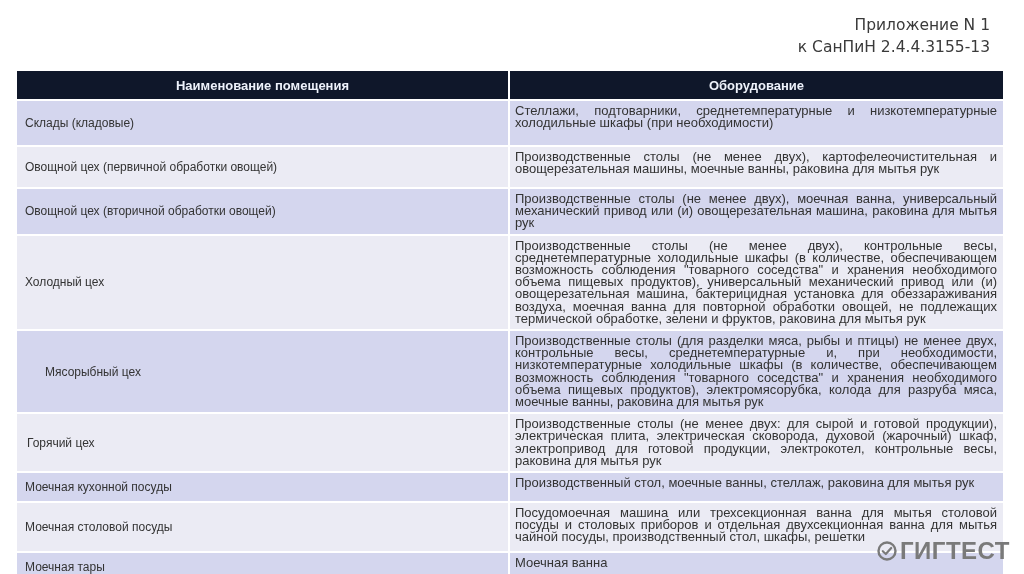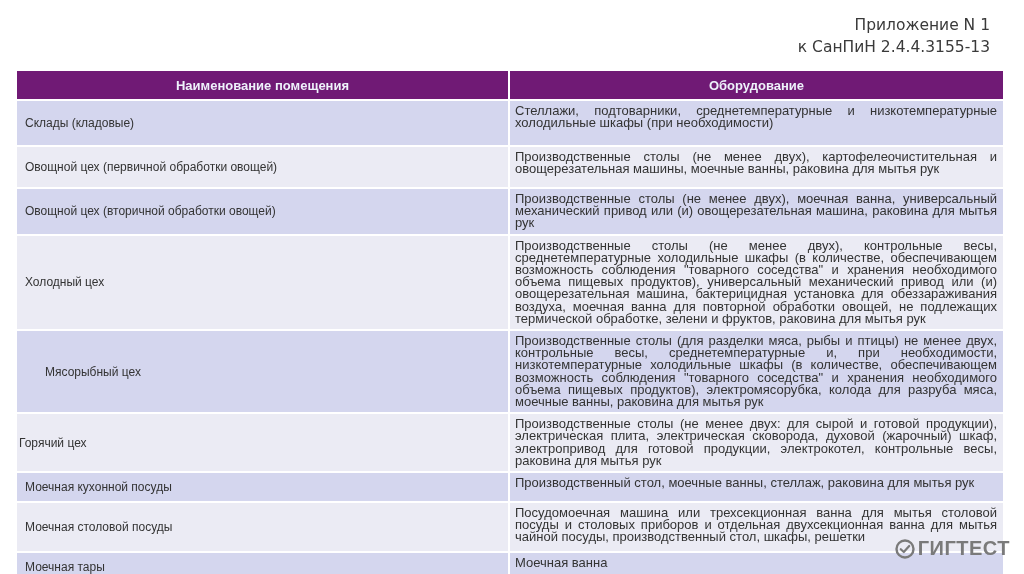--- a/index.html
+++ b/index.html
@@ -10,38 +10,38 @@
   .caption {
     position:absolute; right:34px; top:14px; text-align:right;
     font-family:"DejaVu Sans", sans-serif; 
     font-size:15.5px; line-height:22px; color:#3a3a3a;
   }
   table.main {
     position:absolute; left:17px; top:69px; width:986px;
     border-collapse:separate; border-spacing:0 2px; table-layout:fixed;
   }
   th {
-    background:#701a75; color:#eef2fb; font-weight:bold; font-size:13px;
+    background:#0f172a; color:#eef2fb; font-weight:bold; font-size:13px;
     height:28px; padding:0;
   }
   th.c1 { width:491px; border-right:2px solid #ffffff; }
   td { vertical-align:middle; padding:0; }
   td.room {
     font-size:12px; color:#333; padding-left:8px; width:483px;
     border-right:2px solid #ffffff;
   }
   td.equip {
     font-size:13px; line-height:12.2px; color:#333; text-align:justify;
     padding:4px 6px 4px 5px; vertical-align:top;
   }
   tr.odd td { background:#d4d6ee; }
   tr.even td { background:#ebebf4; }
   .logo {
     position:absolute; right:14px; top:537px; display:flex; align-items:center;
-    font-family:"Liberation Sans", sans-serif; font-weight:bold; font-size:20px;
+    font-family:"Liberation Sans", sans-serif; font-weight:bold; font-size:24px;
     color:#7a7a7a; letter-spacing:0.5px;
   }
   .logo svg { margin-right:2px; }
 </style>
 </head>
 <body>
 
 <div class="caption">
   <div>Приложение N 1</div>
   <div>к СанПиН 2.4.4.3155-13</div>
@@ -69,21 +69,21 @@
     </tr>
     <tr class="even" style="height:86px">
       <td class="room">Холодный цех</td>
       <td class="equip">Производственные столы (не менее двух), контрольные весы, среднетемпературные холодильные шкафы (в количестве, обеспечивающем возможность соблюдения "товарного соседства" и хранения необходимого объема пищевых продуктов), универсальный механический привод или (и) овощерезательная машина, бактерицидная установка для обеззараживания воздуха, моечная ванна для повторной обработки овощей, не подлежащих термической обработке, зелени и фруктов, раковина для мытья рук</td>
     </tr>
     <tr class="odd" style="height:73px">
       <td class="room" style="padding-left:28px">Мясорыбный цех</td>
       <td class="equip">Производственные столы (для разделки мяса, рыбы и птицы) не менее двух, контрольные весы, среднетемпературные и, при необходимости, низкотемпературные холодильные шкафы (в количестве, обеспечивающем возможность соблюдения "товарного соседства" и хранения необходимого объема пищевых продуктов), электромясорубка, колода для разруба мяса, моечные ванны, раковина для мытья рук</td>
     </tr>
     <tr class="even" style="height:48px">
-      <td class="room" style="padding-left:2px">Горячий цех</td>
+      <td class="room" style="padding-left:10px">Горячий цех</td>
       <td class="equip">Производственные столы (не менее двух: для сырой и готовой продукции), электрическая плита, электрическая сковорода, духовой (жарочный) шкаф, электропривод для готовой продукции, электрокотел, контрольные весы, раковина для мытья рук</td>
     </tr>
     <tr class="odd" style="height:28px">
       <td class="room">Моечная кухонной посуды</td>
       <td class="equip">Производственный стол, моечные ванны, стеллаж, раковина для мытья рук</td>
     </tr>
     <tr class="even" style="height:48px">
       <td class="room">Моечная столовой посуды</td>
       <td class="equip">Посудомоечная машина или трехсекционная ванна для мытья столовой посуды и столовых приборов и отдельная двухсекционная ванна для мытья чайной посуды, производственный стол, шкафы, решетки</td>
     </tr>

